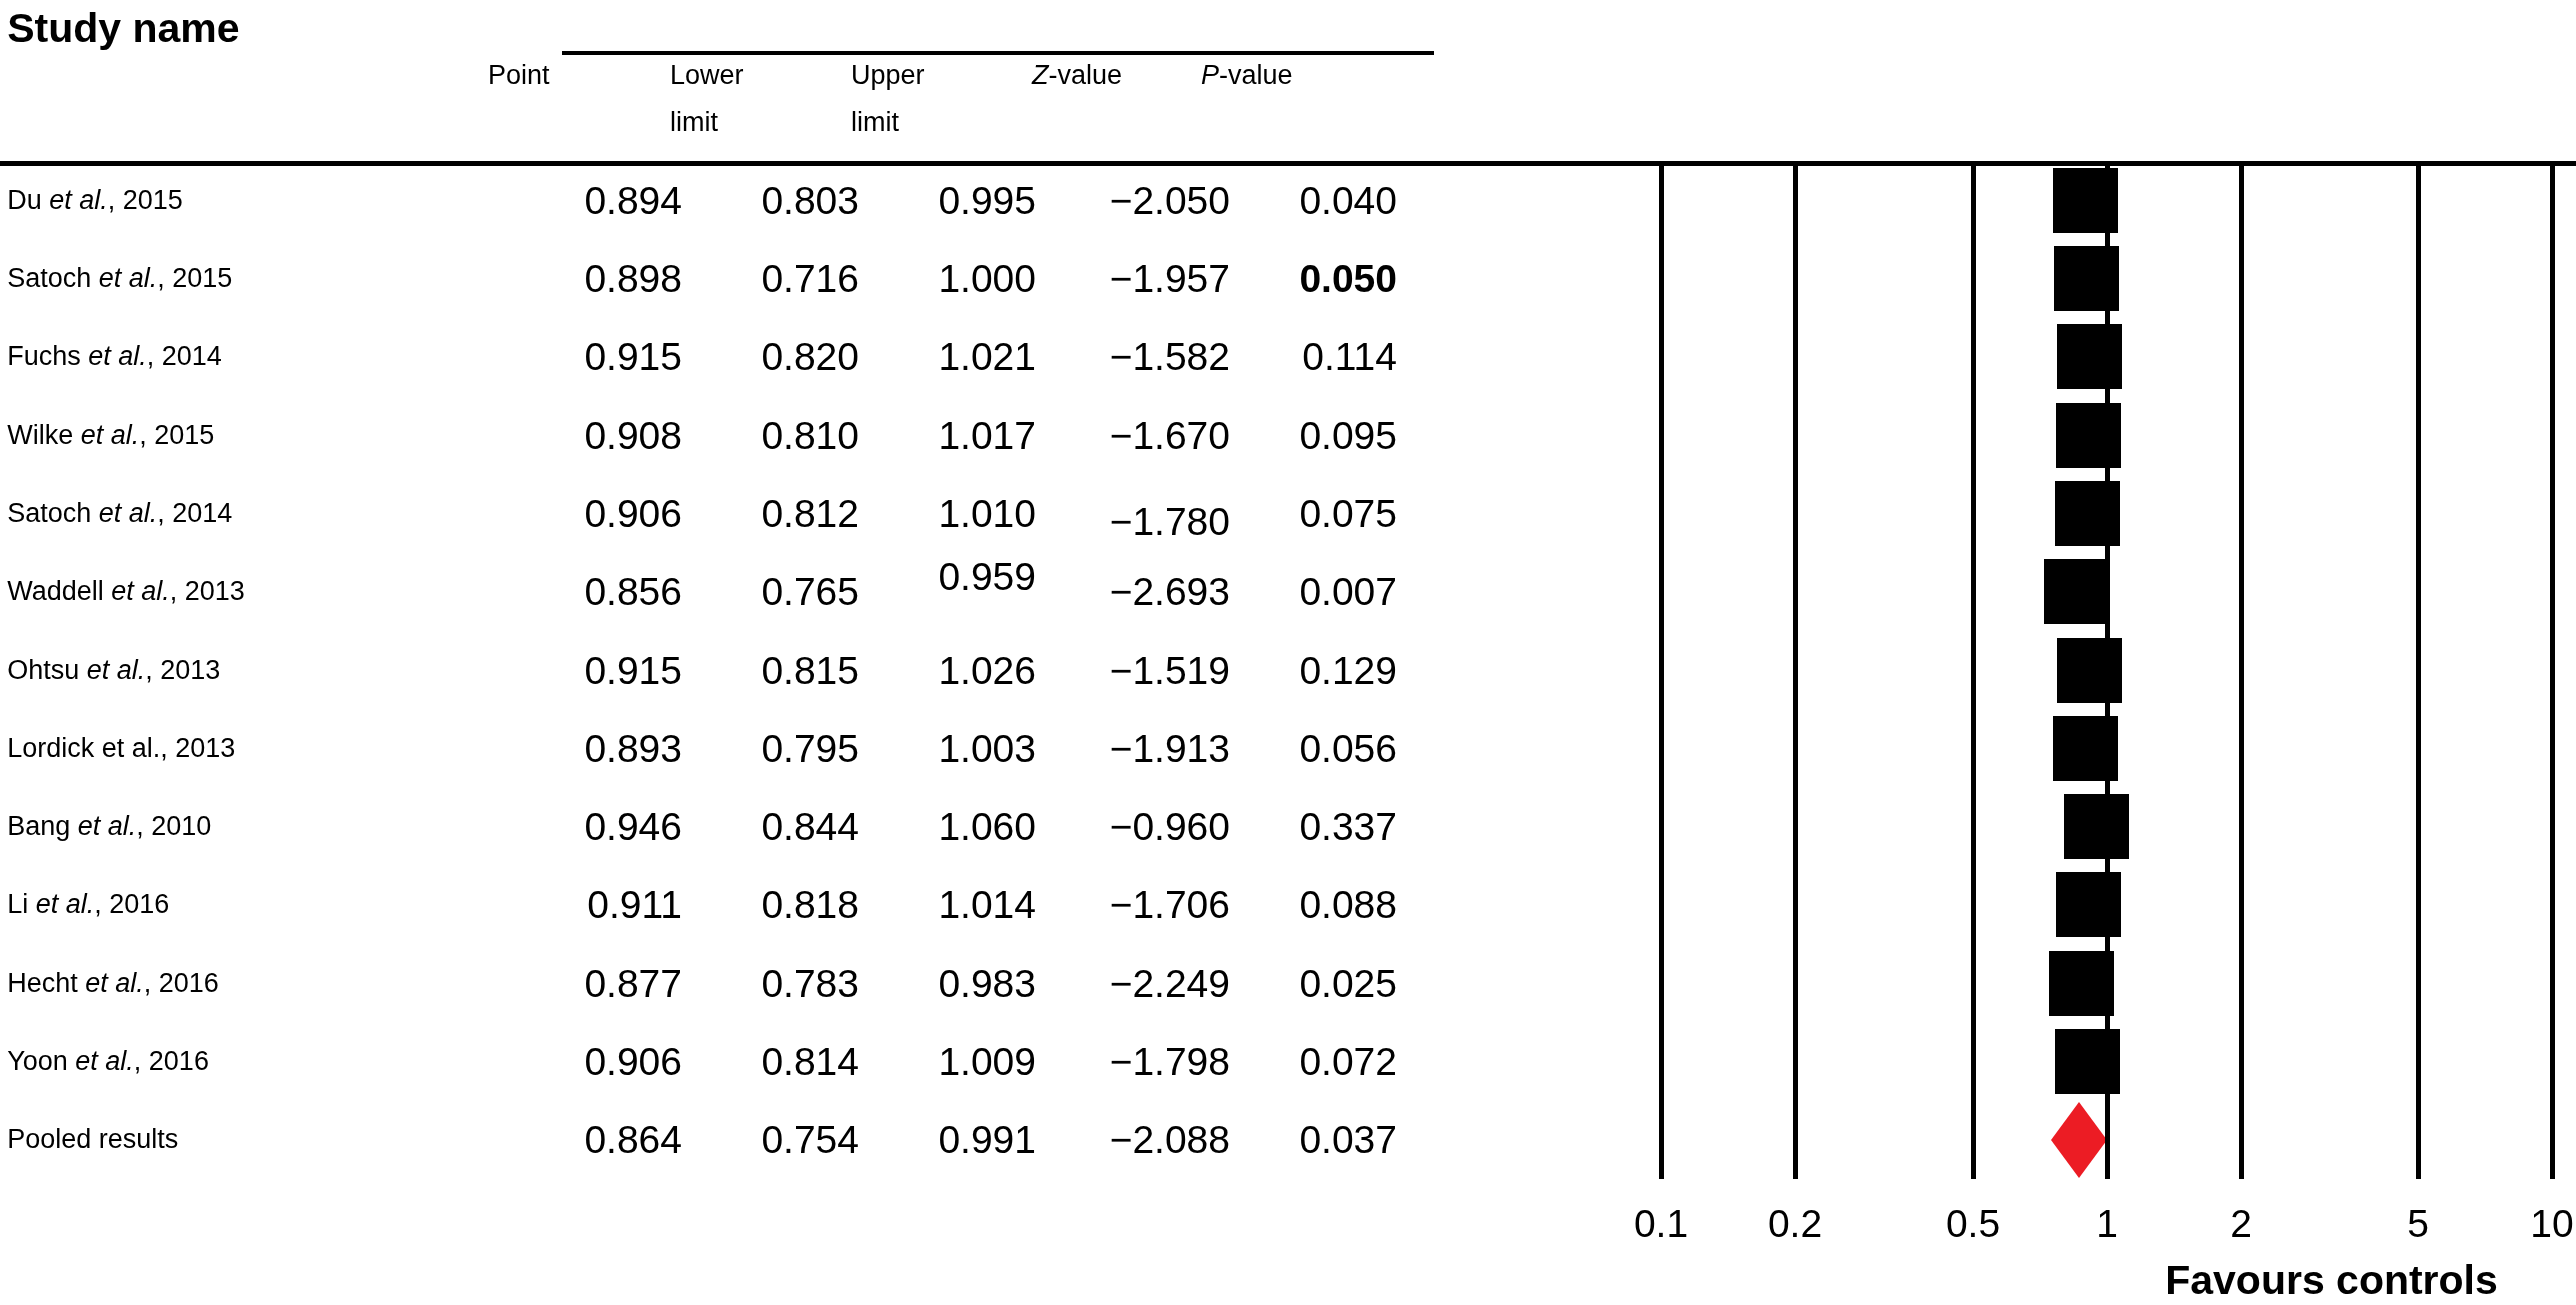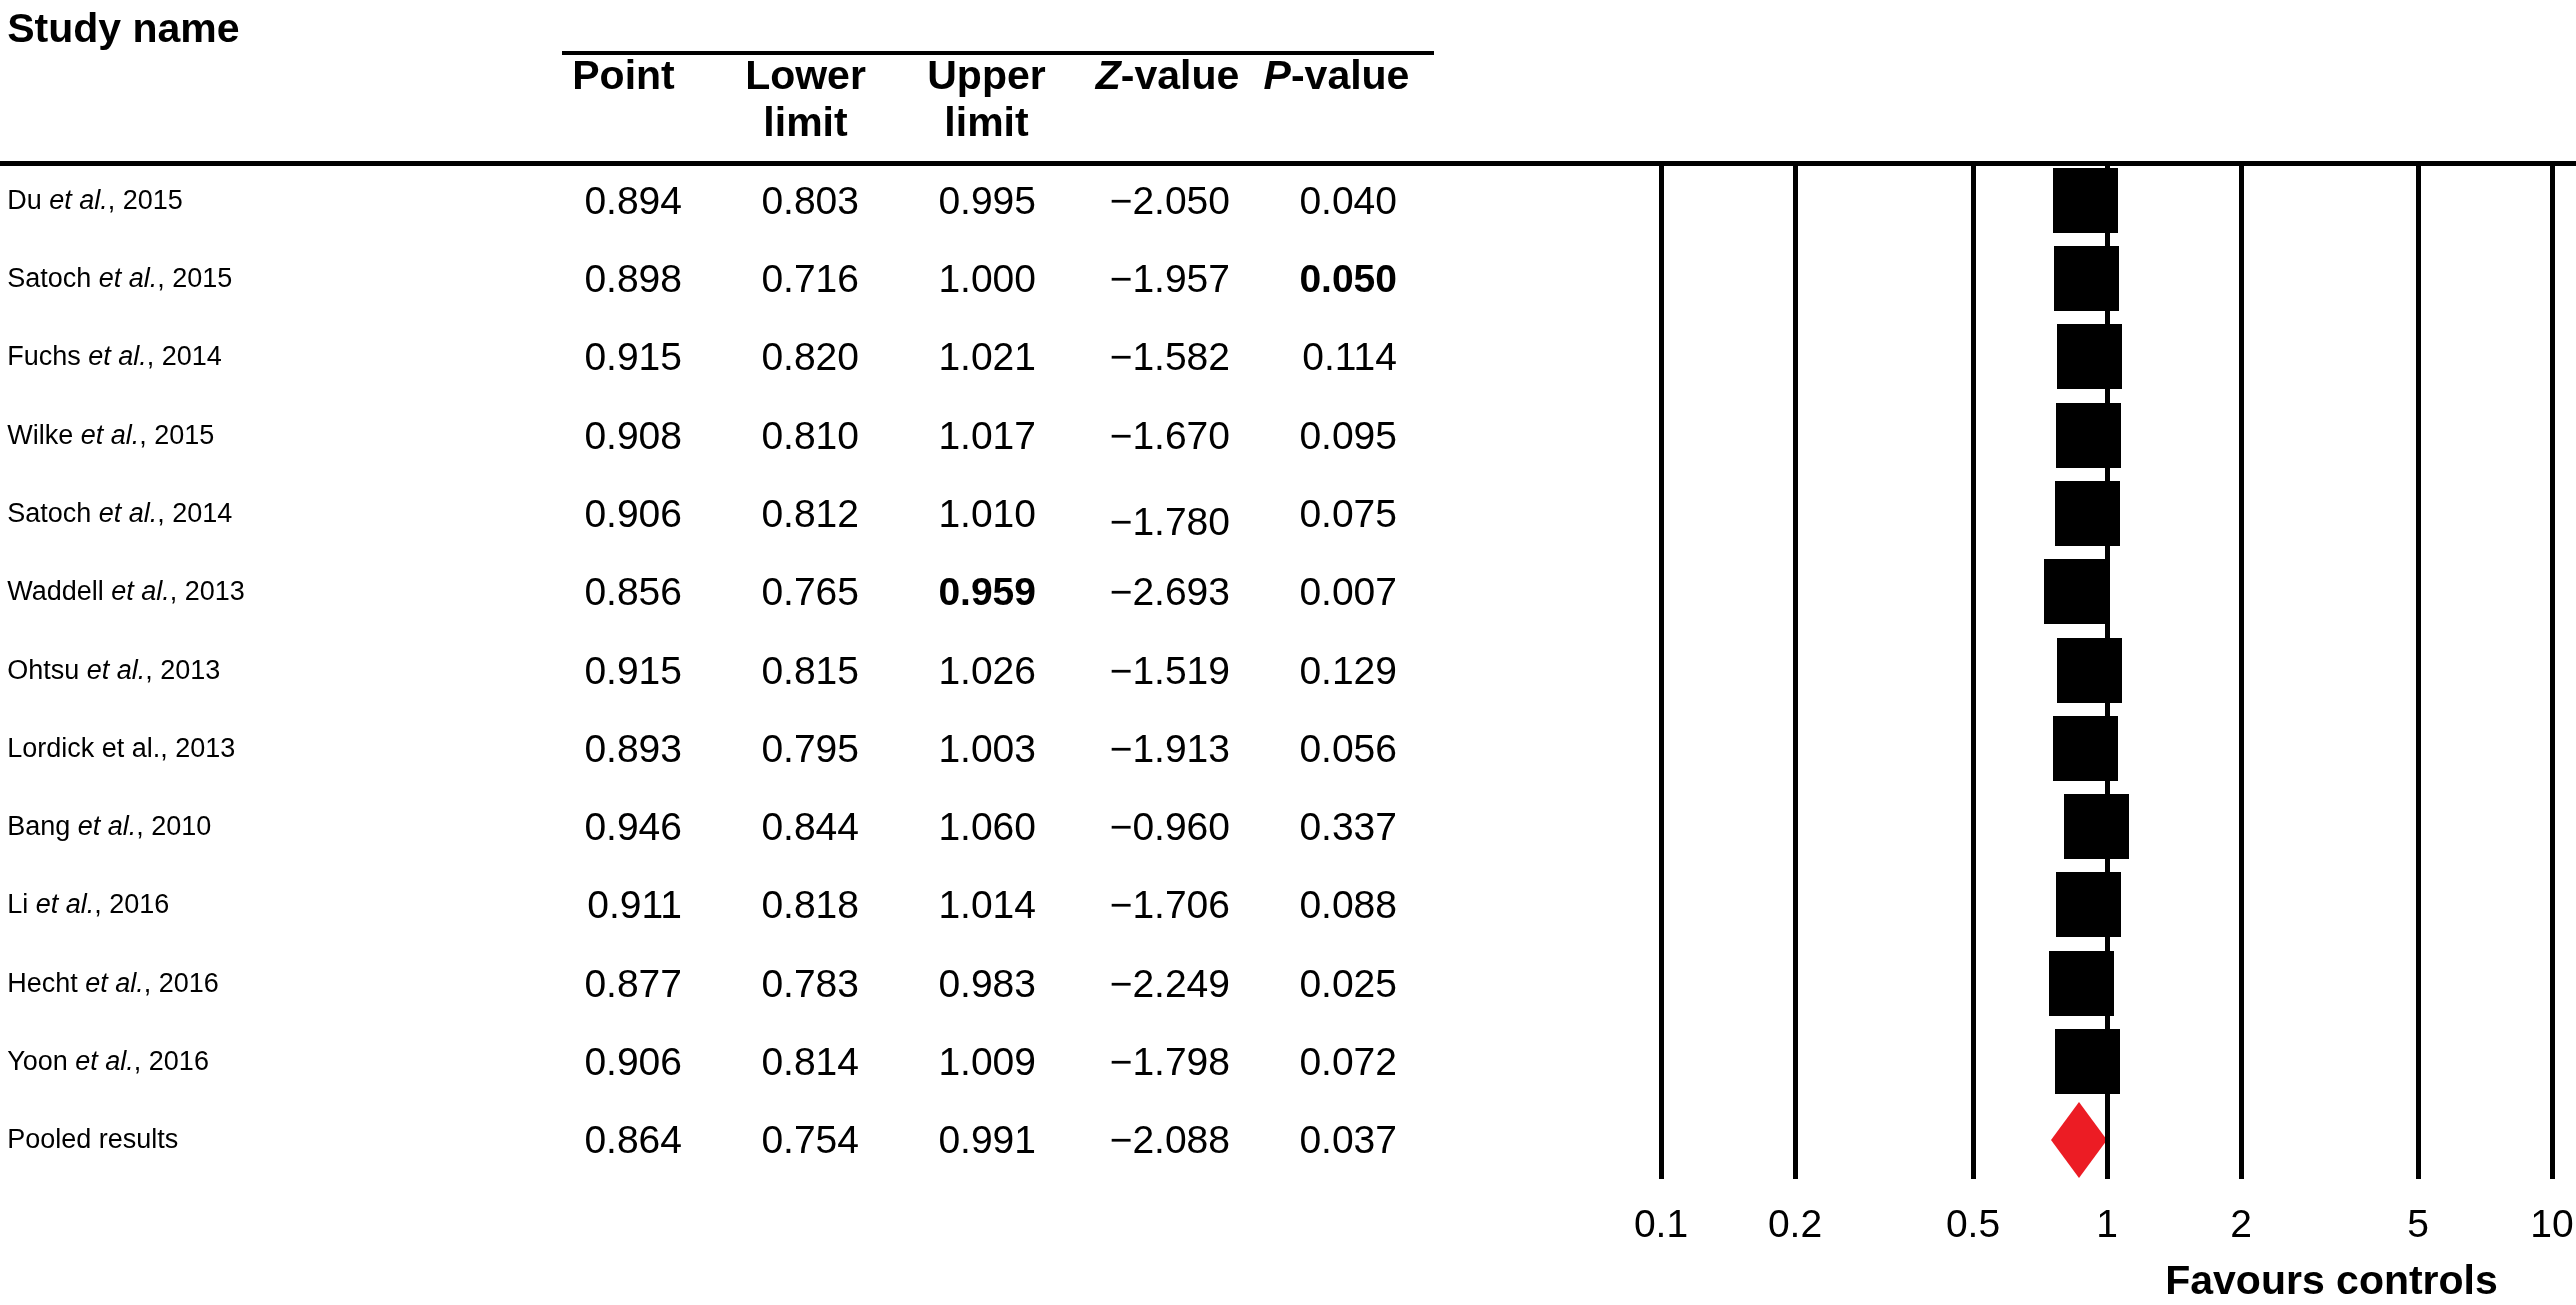--- a/index.html
+++ b/index.html
@@ -7,21 +7,21 @@
     position:relative;
     width:2576px;height:1305px;
     background:#ffffff;
     font-family:"Liberation Sans",sans-serif;
     color:#000;
     overflow:hidden;
   }
   .abs{position:absolute;}
   .hdr{font-weight:bold;font-size:41px;line-height:47px;white-space:nowrap;}
   .ctr{text-align:center;}
-  .colhead{position:absolute;font-weight:bold;font-size:41px;line-height:47px;text-align:center;white-space:nowrap;}
+  .colhead{position:absolute;font-weight:normal;font-size:27px;line-height:47px;white-space:nowrap;}
   .colhead .l2{display:block;}
   .it{font-style:italic;}
   .rule{position:absolute;background:#000;}
   .rowname{position:absolute;font-size:27px;line-height:49px;white-space:nowrap;}
   .cellnum{position:absolute;font-size:39px;line-height:49px;text-align:right;white-space:nowrap;}
   .gl{position:absolute;background:#000;width:4.5px;z-index:2;}
   .sq{position:absolute;background:#000;z-index:3;}
   .diamond{
     position:absolute;z-index:1;
     clip-path:polygon(50% 0,100% 50%,50% 100%,0 50%);
@@ -87,21 +87,21 @@
         <div class="cellnum" style="left: 447px; top: 489px; width: 235px;">0.906</div>
         <div class="cellnum" style="left: 624px; top: 489px; width: 235px;">0.812</div>
         <div class="cellnum" style="left: 801px; top: 489px; width: 235px;">1.010</div>
         <div class="cellnum" style="left: 995px; top: 489px; width: 235px; margin-top: 8px;">−1.780</div>
         <div class="cellnum" style="left: 1162px; top: 489px; width: 235px;">0.075</div>
       </div>
       <div>
         <div class="rowname" style="left: 7.2px; top: 567px;">Waddell <span class="it">et al.</span>, 2013</div>
         <div class="cellnum" style="left: 447px; top: 567px; width: 235px;">0.856</div>
         <div class="cellnum" style="left: 624px; top: 567px; width: 235px;">0.765</div>
-        <div class="cellnum" style="left: 801px; top: 567px; width: 235px; font-weight: bold;">0.959</div>
+        <div class="cellnum" style="left: 801px; top: 552px; width: 235px;">0.959</div>
         <div class="cellnum" style="left: 995px; top: 567px; width: 235px;">−2.693</div>
         <div class="cellnum" style="left: 1162px; top: 567px; width: 235px;">0.007</div>
       </div>
       <div>
         <div class="rowname" style="left: 7.2px; top: 646px;">Ohtsu <span class="it">et al.</span>, 2013</div>
         <div class="cellnum" style="left: 447px; top: 646px; width: 235px;">0.915</div>
         <div class="cellnum" style="left: 624px; top: 646px; width: 235px;">0.815</div>
         <div class="cellnum" style="left: 801px; top: 646px; width: 235px;">1.026</div>
         <div class="cellnum" style="left: 995px; top: 646px; width: 235px;">−1.519</div>
         <div class="cellnum" style="left: 1162px; top: 646px; width: 235px;">0.129</div>

